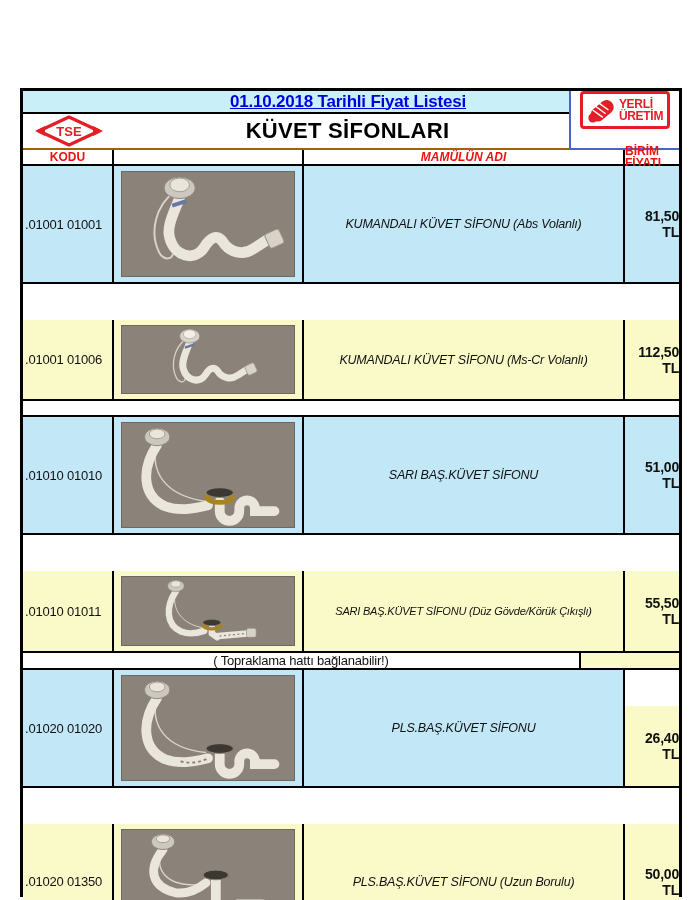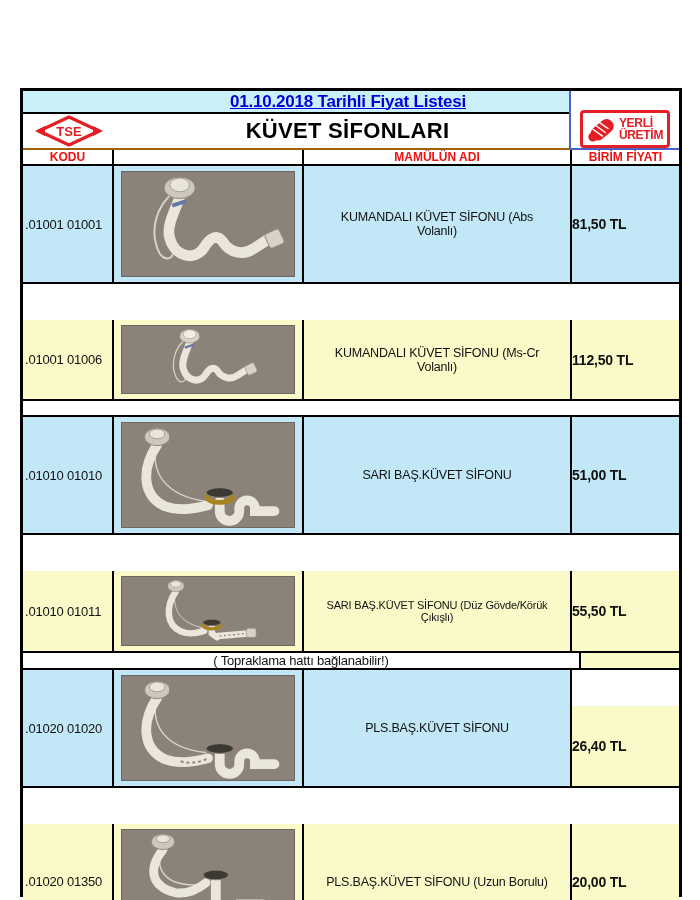--- a/index.html
+++ b/index.html
@@ -24,21 +24,21 @@
   }
   .title-row { flex:1; display:flex; align-items:center; background:#fff;gap:12px; }
   .tse-cell { width:91px; flex:0 0 auto; display:flex; align-items:center; justify-content:center; }
   .title-cell {
     flex:1; text-align:center; font-size:22px; font-weight:bold; color:#000;
     letter-spacing:0.3px;
   }
   .badge-cell {
     width:110px; flex:0 0 auto; background:#fff;
     border-left:2px solid #4a63c8; border-bottom:2px solid #4a63c8;
-    display:flex; align-items:flex-end; justify-content:center;
+    display:flex; align-items:flex-start; justify-content:center;
   }
   .badge {
     border:3px solid #e31e24; border-radius:4px; background:#fff;
     display:flex; align-items:center; gap:2px; padding:2px 4px 2px 2px;
   }
   .badge-text { display:flex; flex-direction:column; }
   .badge-text span {
     color:#e31e24; font-weight:bold; font-size:12px; line-height:12px; letter-spacing:-0.3px;
   }
 
@@ -52,28 +52,28 @@
   .colhead .c:last-child { border-right:none; }
 
   
   .row { display:flex; border-bottom:2px solid #000; flex:0 0 auto; }
   .row:last-child { border-bottom:none; flex:1 1 auto; }
   .h118 { height:118px; } .h117 { height:117px; }
   .cell { border-right:2px solid #000; display:flex; align-items:center; }
   .cell:last-child { border-right:none; }
   .w-code { width:91px; flex:0 0 auto; }
   .w-img  { width:190px; flex:0 0 auto; }
-  .w-name { width:268px; flex:0 0 auto; }
+  .w-name { width:321px; flex:0 0 auto;font-style:italic; }
   .w-price{ flex:1 1 auto; }
   .bg-blue { background:#c2e7f7; }
   .bg-yellow { background:#fafac8;margin-top:36px; }
   .code-text { font-size:13px; padding-left:2px; letter-spacing:-0.2px; }
   .name-text { width:100%; text-align:center; font-size:12.5px; padding:0 16px; letter-spacing:-0.2px; }
   .name-text.small { font-size:11px; }
-  .price-text { width:100%; text-align:left; font-weight:bold; font-size:14px; letter-spacing:-0.2px; }
+  .price-text { width:100%; text-align:right; font-weight:bold; font-size:14px; letter-spacing:-0.2px; }
   .photo {
     flex:1; align-self:stretch; margin:5px 7px; background:#8b8379;
     border:1px solid #6f685f; display:flex; overflow:hidden;
   }
   .photo svg { width:100%; height:100%; }
 
   
   .seprow { height:16px; flex:0 0 auto; background:#fff; border-bottom:2px solid #000; }
   .noterow { height:17px; flex:0 0 auto; display:flex; border-bottom:2px solid #000; }
   .note-main {
@@ -280,18 +280,18 @@
             <ellipse cx="96" cy="46" rx="13" ry="5" fill="#3c3832" stroke="#8d8779"></ellipse>
             <ellipse cx="42" cy="12" rx="12" ry="8" fill="#cdc8bf" stroke="#8d8779"></ellipse>
             <ellipse cx="42" cy="9" rx="7" ry="4" fill="#e9e5db" stroke="#a59f91"></ellipse>
           </svg>
         </div>
       </div>
       <div class="cell w-name bg-yellow">
           <span class="name-text">PLS.BAŞ.KÜVET SİFONU (Uzun Borulu)</span>
         </div>
       <div class="cell w-price bg-yellow">
-          <span class="price-text">20,00 TL</span>
+          <span class="price-text">50,00 TL</span>
         </div>
     </div>
 
   </div>
 </div>
 
 </body></html>

